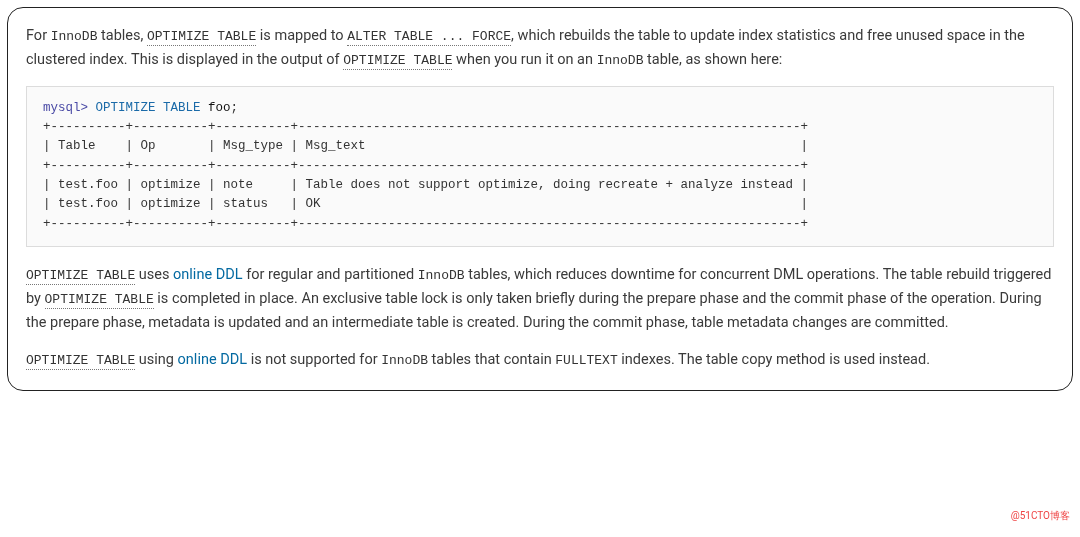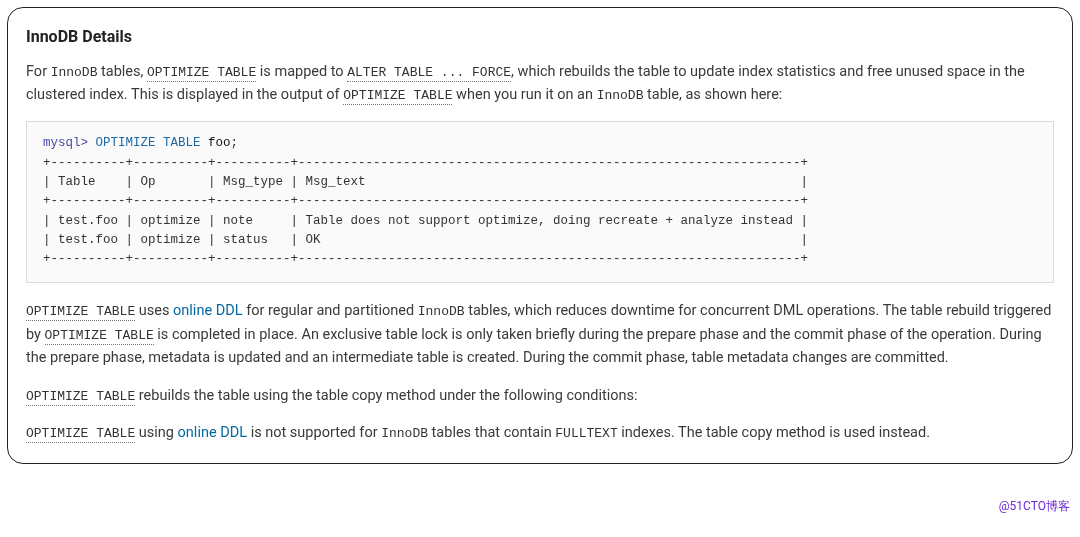--- a/index.html
+++ b/index.html
@@ -64,53 +64,49 @@
       list-style: disc;
       padding-left: 28px;
       margin-bottom: 14px;
     }
     ul.conditions li {
       margin-bottom: 8px;
       color: #3a3a3a;
     }
     .watermark {
       position: fixed;
-      bottom: 22px;
+      bottom: 14px;
       right: 10px;
-      color: #6d28d9;
-      font-size: 12px;
+      color: #ef4444;
+      font-size: 10px;
       pointer-events: none;
     }
   </style>
 </head>
 <body>
 
 <div class="doc-card">
 
-  <div class="section-heading">InnoDB Details</div>
 
   <p class="para">
     <span>For </span><span class="code-literal nolink">InnoDB</span><span> tables, </span><span class="code-literal">OPTIMIZE TABLE</span><span> is mapped to </span><span class="code-literal">ALTER TABLE ... FORCE</span><span>, which rebuilds the table to update index statistics and free unused space in the clustered index. This is displayed in the output of </span><span class="code-literal">OPTIMIZE TABLE</span><span> when you run it on an </span><span class="code-literal nolink">InnoDB</span><span> table, as shown here:</span>
   </p>
 
   <div class="code-block"><span class="tok-prompt">mysql&gt;</span><span class="tok-stmt"> OPTIMIZE TABLE </span><span class="tok-name">foo</span><span>;</span>
 <span>+----------+----------+----------+-------------------------------------------------------------------+</span>
 <span>| Table    | Op       | Msg_type | Msg_text                                                          |</span>
 <span>+----------+----------+----------+-------------------------------------------------------------------+</span>
 <span>| test.foo | optimize | note     | Table does not support optimize, doing recreate + analyze instead |</span>
 <span>| test.foo | optimize | status   | OK                                                                |</span>
 <span>+----------+----------+----------+-------------------------------------------------------------------+</span></div>
 
   <p class="para">
     <span class="code-literal">OPTIMIZE TABLE</span><span> uses </span><a class="doclink" href="#">online DDL</a><span> for regular and partitioned </span><span class="code-literal nolink">InnoDB</span><span> tables, which reduces downtime for concurrent DML operations. The table rebuild triggered by </span><span class="code-literal">OPTIMIZE TABLE</span><span> is completed in place. An exclusive table lock is only taken briefly during the prepare phase and the commit phase of the operation. During the prepare phase, metadata is updated and an intermediate table is created. During the commit phase, table metadata changes are committed.</span>
   </p>
 
-  <p class="para">
-    <span class="code-literal">OPTIMIZE TABLE</span><span> rebuilds the table using the table copy method under the following conditions:</span>
-  </p>
 
 
   <p class="para" style="margin-bottom:0;">
     <span class="code-literal">OPTIMIZE TABLE</span><span> using </span><a class="doclink" href="#">online DDL</a><span> is not supported for </span><span class="code-literal nolink">InnoDB</span><span> tables that contain </span><span class="code-literal nolink">FULLTEXT</span><span> indexes. The table copy method is used instead.</span>
   </p>
 
 </div>
 
 <div class="watermark">@51CTO博客</div>
 

